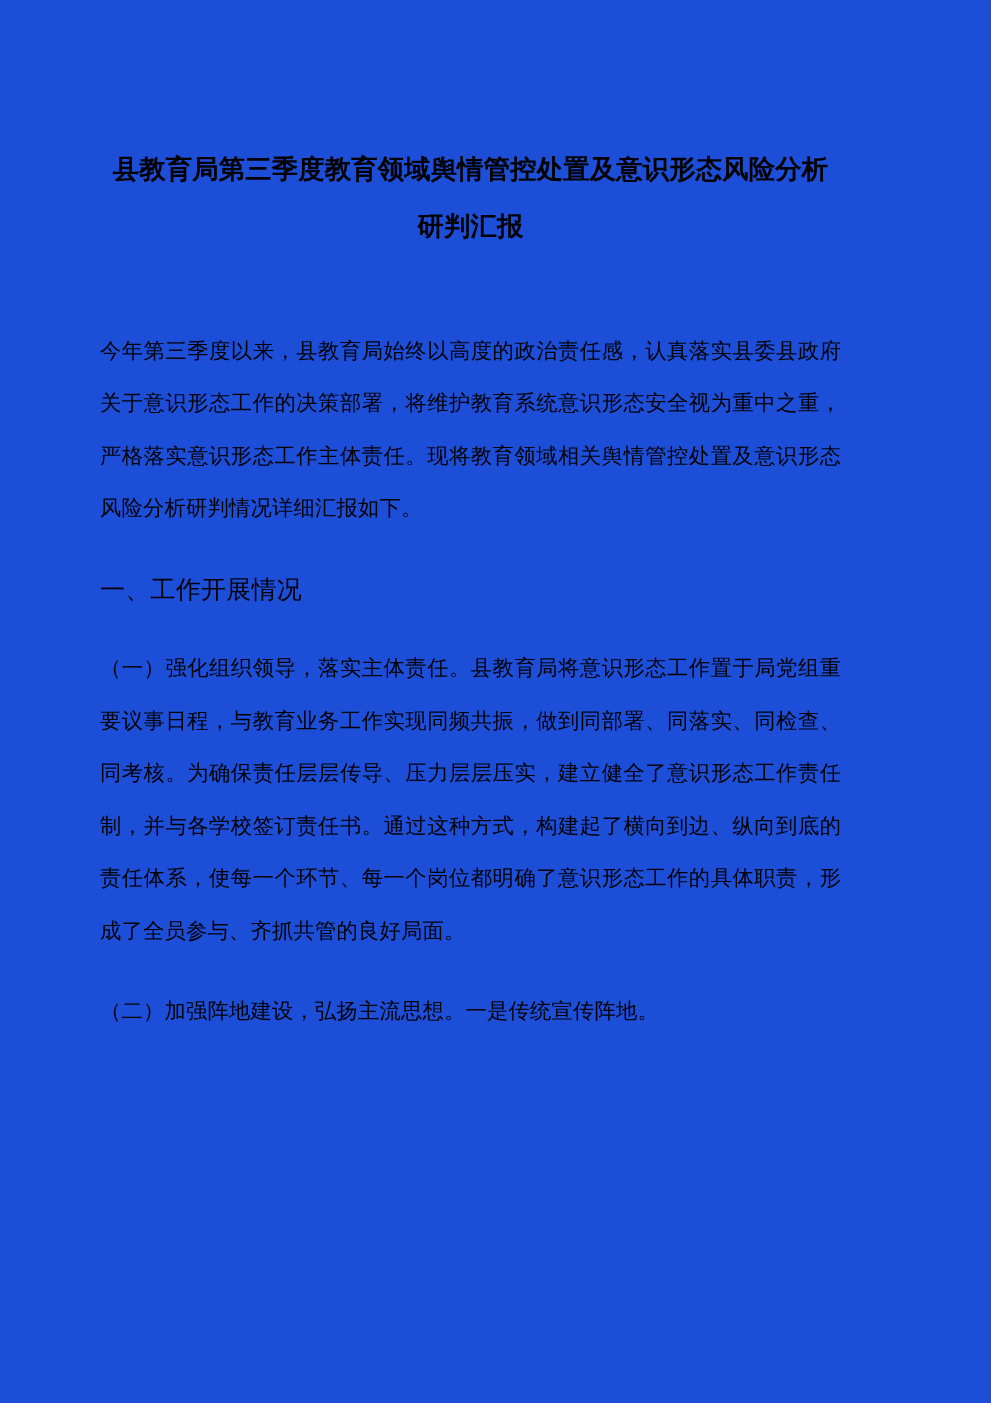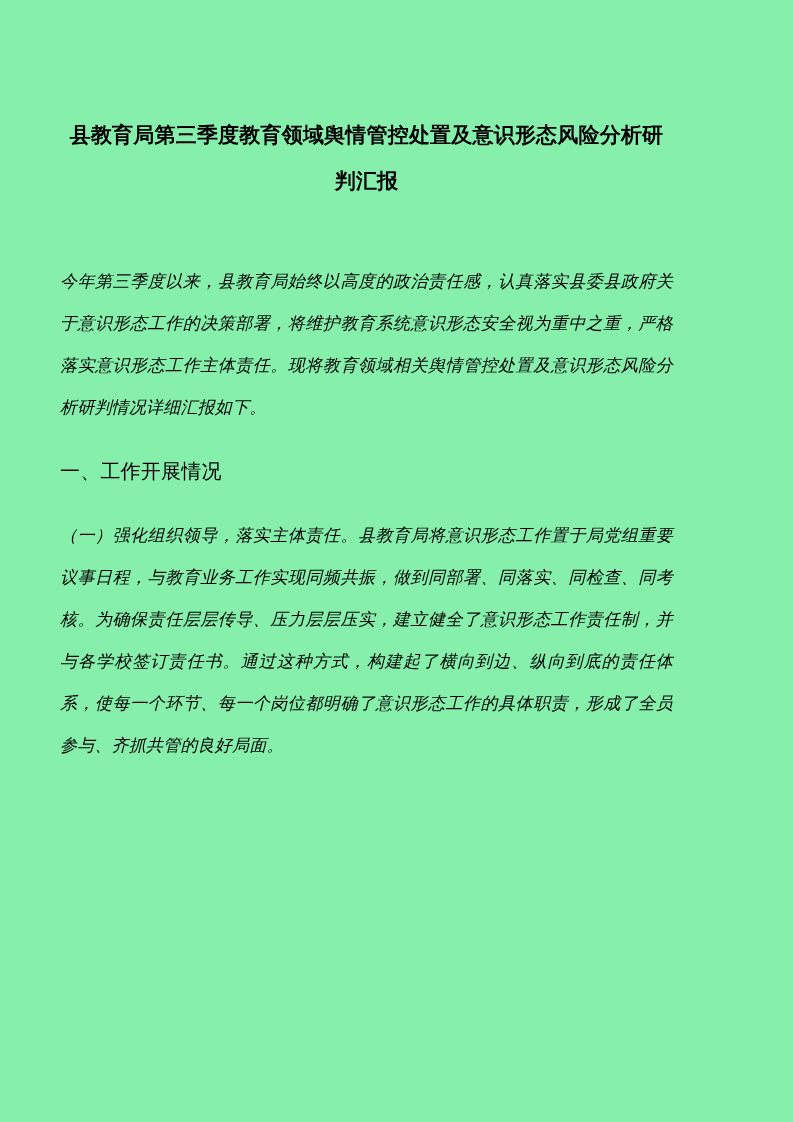--- a/index.html
+++ b/index.html
@@ -12,23 +12,23 @@
     width: 793px;
     height: 1122px;
     font-family: "DejaVu Sans", "Liberation Sans", sans-serif;
     color: #000000;
     -webkit-font-smoothing: antialiased;
   }
   .page {
     width: 793px;
     height: 1122px;
     box-sizing: border-box;
-    padding: 112px 120px 80px 60px;
+    padding: 112px 120px 80px 80px;
     position: relative;
-    background: #86efac;
+    background: #1d4ed8;
   }
   .doc-title {
     font-size: 21px;
     font-weight: bold;
     line-height: 46px;
     text-align: center;
     letter-spacing: 0.2px;
     margin: 0 0 8px 0;
     padding: 0 4px;
   }
@@ -38,21 +38,20 @@
   p.body-para {
     font-size: 17px;
     line-height: 42px;
     margin: 0 0 22px 0;
     text-align: justify;
     text-justify: inter-ideograph;
     letter-spacing: 0.2px;
   }
   p.indent {
     text-indent: 0;
-    font-style: italic;
   }
   p.heading-para {
     font-size: 20px;
     line-height: 42px;
     margin: 0 0 22px 0;
     letter-spacing: 0.2px;
   }
   p.last {
     margin-bottom: 0;
   }
@@ -65,14 +64,15 @@
   <h1 class="doc-title">县教育局第三季度教育领域舆情管控处置及意识形态风险分析研判汇报</h1>
 
   <div class="spacer-after-title"></div>
 
   <p class="body-para indent">今年第三季度以来，县教育局始终以高度的政治责任感，认真落实县委县政府关于意识形态工作的决策部署，将维护教育系统意识形态安全视为重中之重，严格落实意识形态工作主体责任。现将教育领域相关舆情管控处置及意识形态风险分析研判情况详细汇报如下。</p>
 
   <p class="heading-para">一、工作开展情况</p>
 
   <p class="body-para indent">（一）强化组织领导，落实主体责任。县教育局将意识形态工作置于局党组重要议事日程，与教育业务工作实现同频共振，做到同部署、同落实、同检查、同考核。为确保责任层层传导、压力层层压实，建立健全了意识形态工作责任制，并与各学校签订责任书。通过这种方式，构建起了横向到边、纵向到底的责任体系，使每一个环节、每一个岗位都明确了意识形态工作的具体职责，形成了全员参与、齐抓共管的良好局面。</p>
 
+  <p class="body-para indent last">（二）加强阵地建设，弘扬主流思想。一是传统宣传阵地。</p>
 
 </div>
 
 </body></html>

